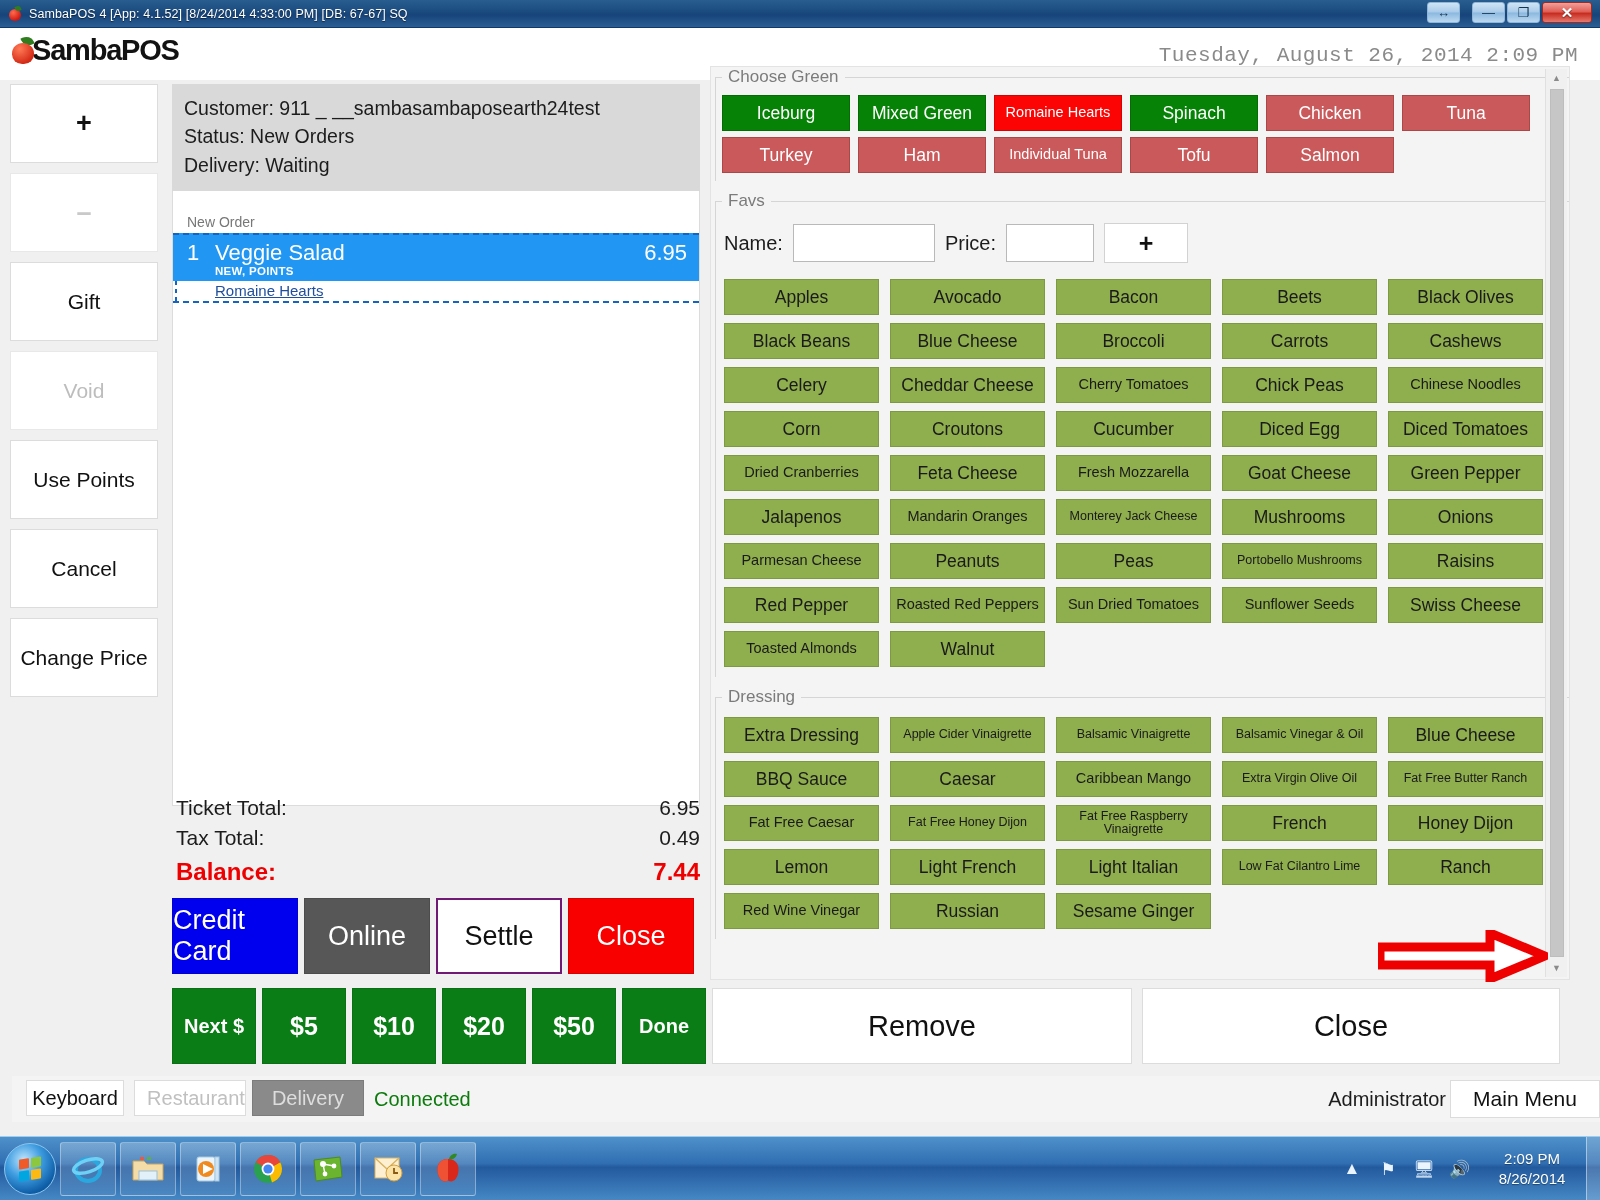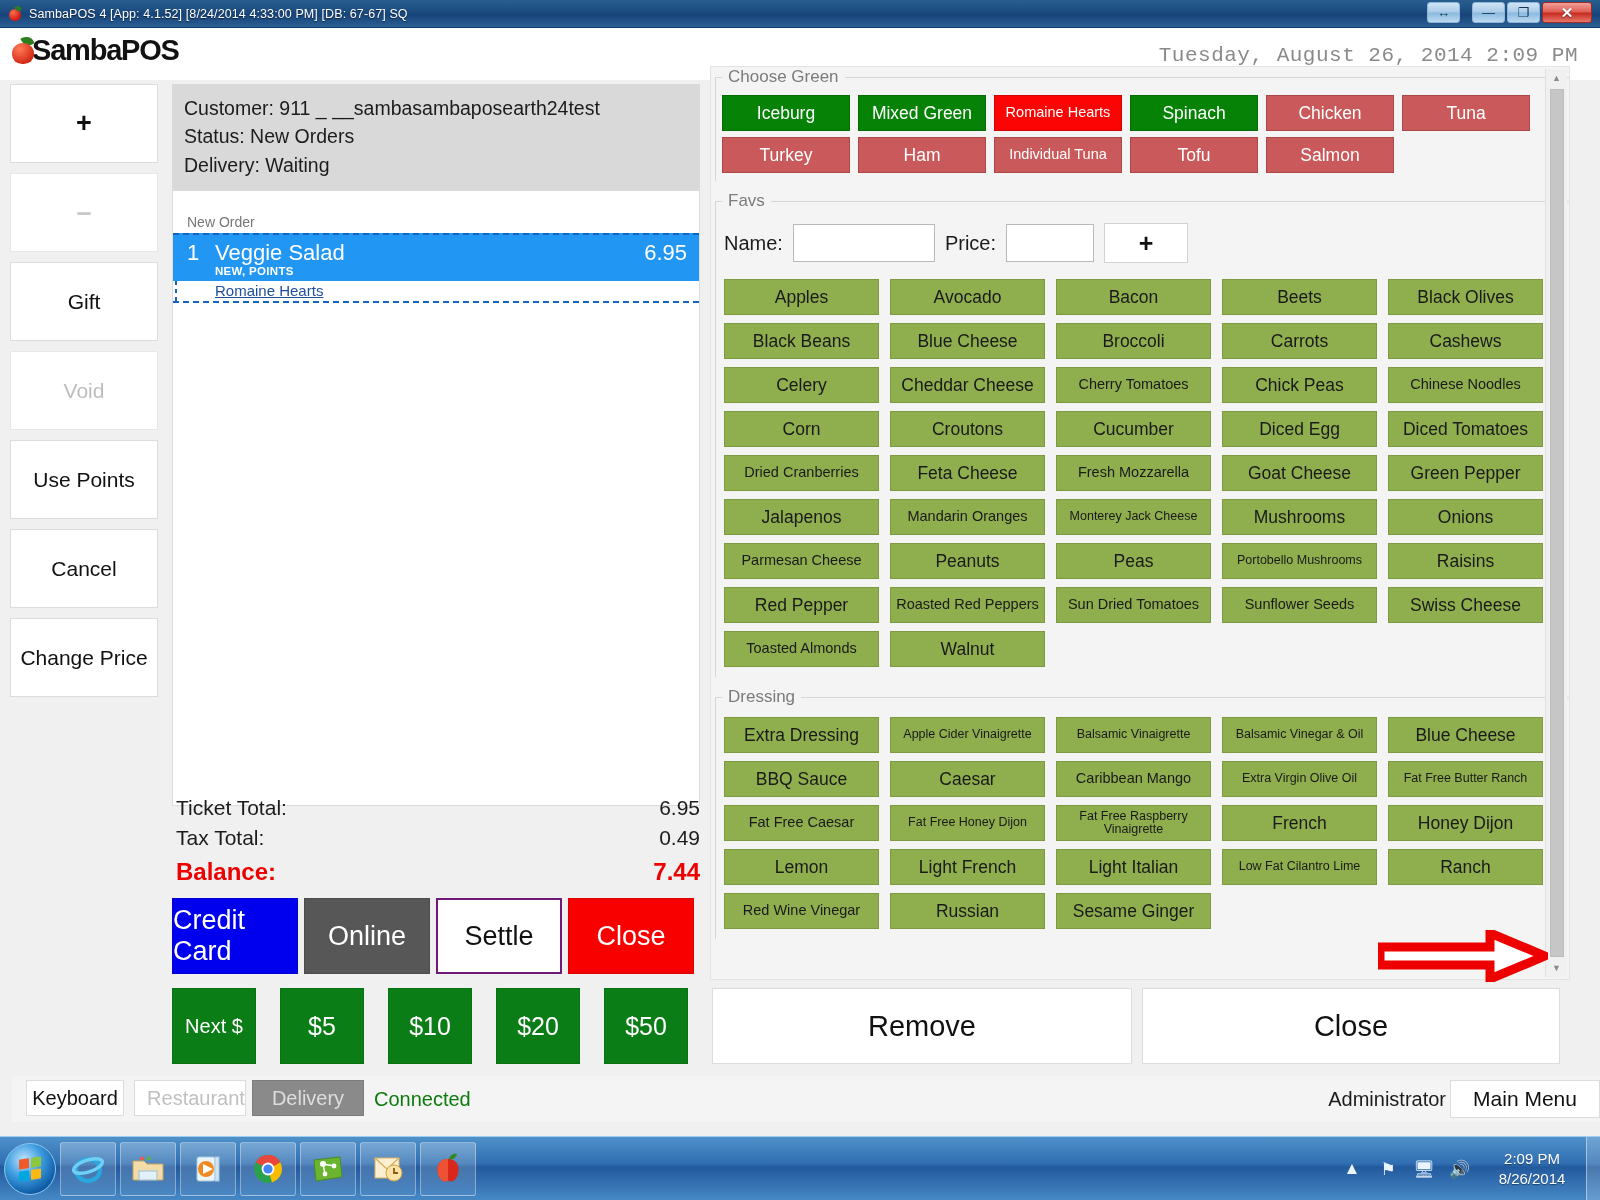--- a/index.html
+++ b/index.html
@@ -136,21 +136,21 @@
   .payrow { position: absolute; left: 172px; top: 898px; display: flex; gap: 6px; }
   .paybtn {
     height: 76px; display: flex; align-items: center; justify-content: center;
     font-size: 27px; color: #fff; border: 1px solid rgba(0,0,0,.12);
   }
   .pay-cc { width: 126px; background: #0000ee; }
   .pay-online { width: 126px; background: #575757; }
   .pay-settle { width: 126px; background: #ffffff; color: #111; border: 2px solid #701a75; }
   .pay-close { width: 126px; background: #f80000; }
 
-  .tenderrow { position: absolute; left: 172px; top: 988px; display: flex; gap: 24px; }
+  .tenderrow { position: absolute; left: 172px; top: 988px; display: flex; gap: 6px; font-weight: bold; }
   .tenderbtn {
     width: 84px; height: 76px; background: #0b7d16; color: #fff;
     display: flex; align-items: center; justify-content: center;
     font-size: 25px; border: 1px solid rgba(0,0,0,.1);
   }
   .tenderbtn.small { font-size: 20px; }
 
   
   .menupane {
     position: absolute; left: 710px; top: 66px; width: 860px; height: 914px;

